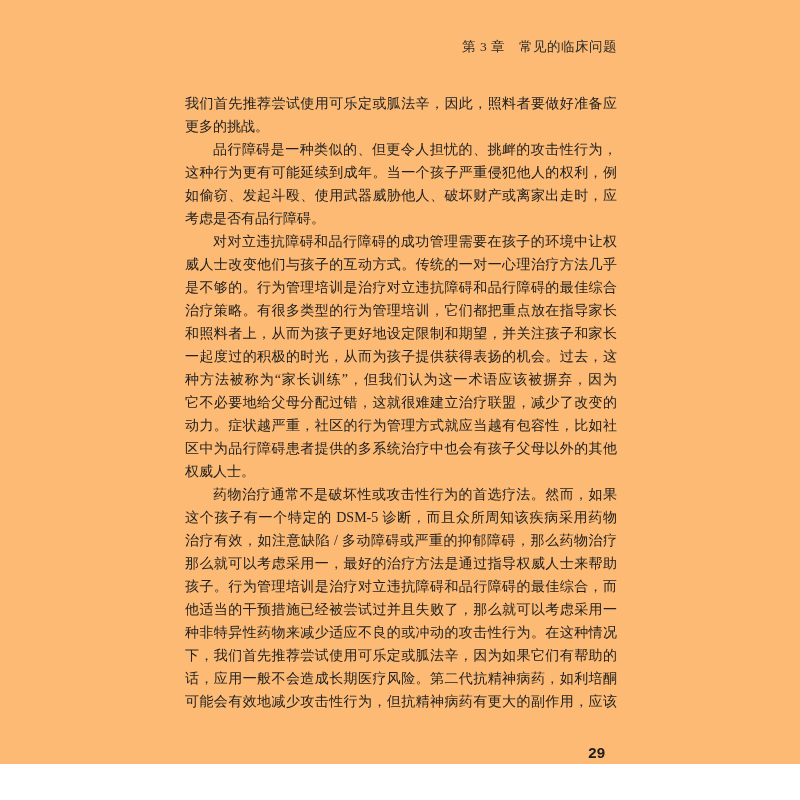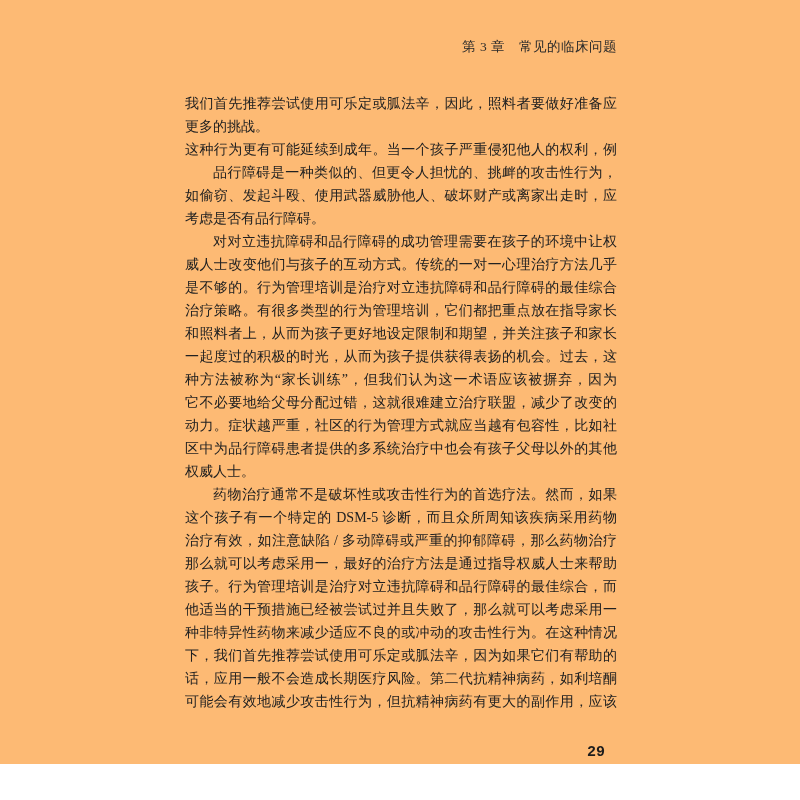--- a/index.html
+++ b/index.html
@@ -52,34 +52,34 @@
   .page-number {
     position: absolute;
     top: 743px;
     left: 185px;
     width: 420px;
     text-align: right;
     font-size: 15px;
     line-height: 20px;
     font-weight: bold;
     color: #1c1c1c;
-    font-family: Liberation Mono, monospace;
+    font-family: Liberation Sans, sans-serif;
   }
 </style>
 </head>
 <body>
 
 <div class="page">
   <div class="running-head">第 3 章　常见的临床问题</div>
 
   <div class="body-text">
       <div class="line">我们首先推荐尝试使用可乐定或胍法辛，因此，照料者要做好准备应对</div>
       <div class="line para-end">更多的挑战。</div>
+      <div class="line indent">品行障碍是一种类似的、但更令人担忧的、挑衅的攻击性行为，</div>
       <div class="line">这种行为更有可能延续到成年。当一个孩子严重侵犯他人的权利，例</div>
-      <div class="line indent">品行障碍是一种类似的、但更令人担忧的、挑衅的攻击性行为，</div>
       <div class="line">如偷窃、发起斗殴、使用武器威胁他人、破坏财产或离家出走时，应</div>
       <div class="line para-end">考虑是否有品行障碍。</div>
       <div class="line indent">对对立违抗障碍和品行障碍的成功管理需要在孩子的环境中让权</div>
       <div class="line">威人士改变他们与孩子的互动方式。传统的一对一心理治疗方法几乎</div>
       <div class="line">是不够的。行为管理培训是治疗对立违抗障碍和品行障碍的最佳综合</div>
       <div class="line">治疗策略。有很多类型的行为管理培训，它们都把重点放在指导家长</div>
       <div class="line">和照料者上，从而为孩子更好地设定限制和期望，并关注孩子和家长</div>
       <div class="line">一起度过的积极的时光，从而为孩子提供获得表扬的机会。过去，这</div>
       <div class="line">种方法被称为“家长训练”，但我们认为这一术语应该被摒弃，因为</div>
       <div class="line">它不必要地给父母分配过错，这就很难建立治疗联盟，减少了改变的</div>

